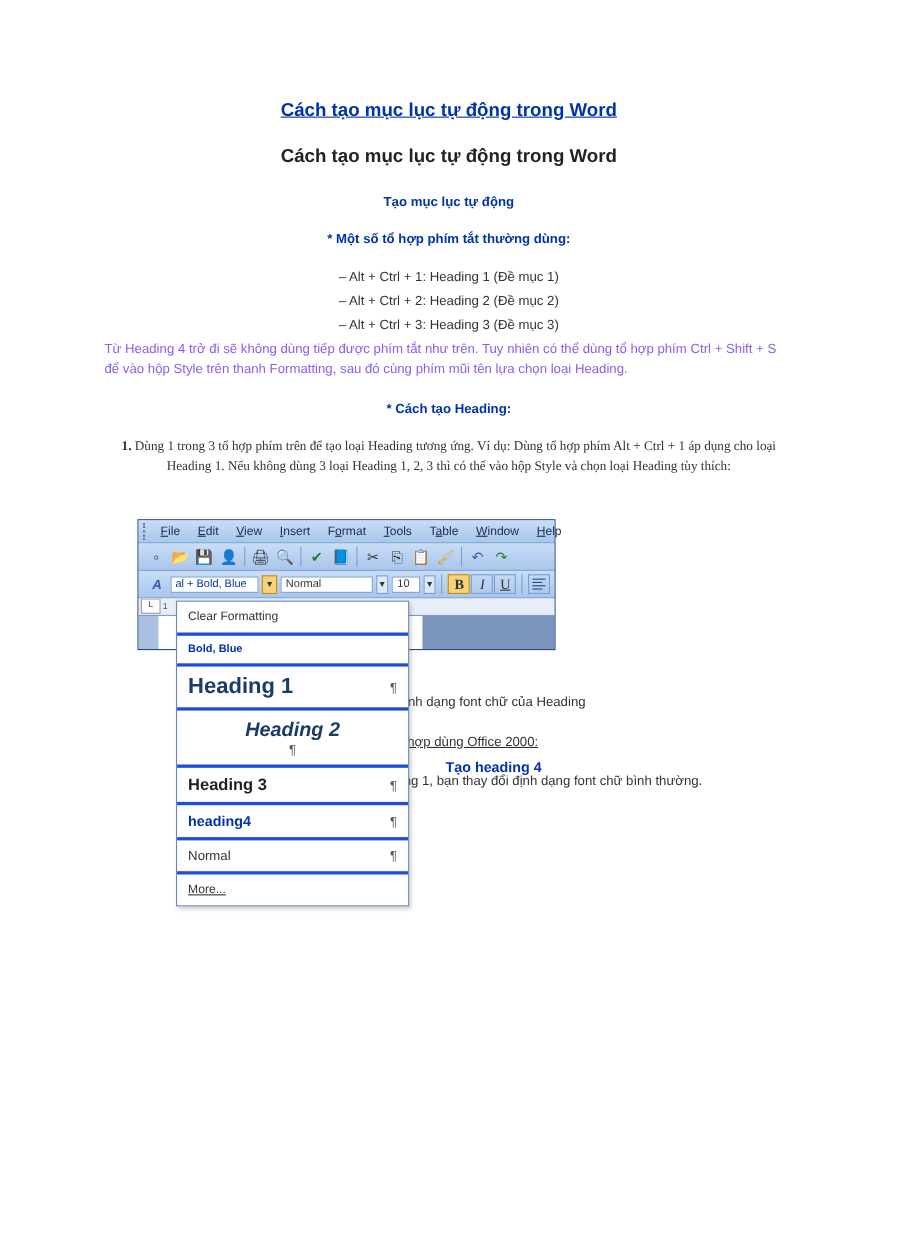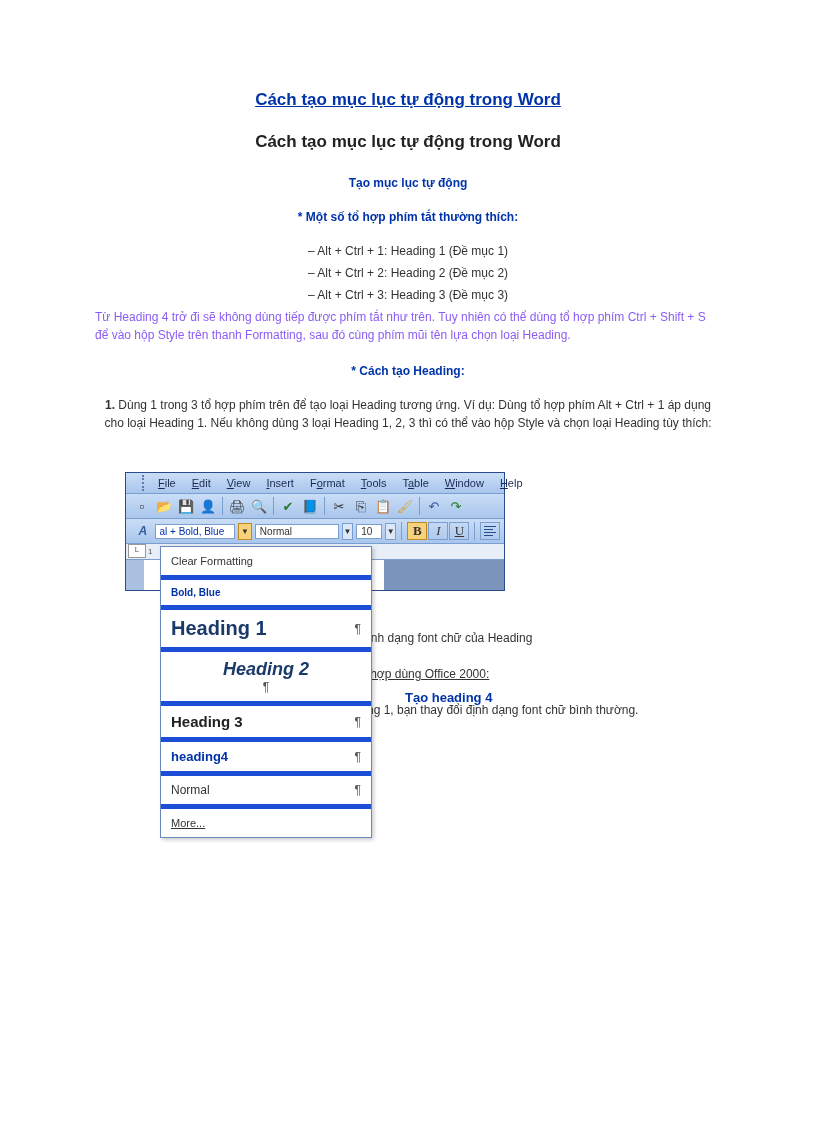--- a/index.html
+++ b/index.html
@@ -54,41 +54,42 @@
     color: #8b5cf6;
     line-height: 1.5;
     margin-bottom: 20px;
   }
   .numbered {
     text-align: center;
     font-size: 12px;
     color: #333;
     line-height: 1.5;
     margin-bottom: 40px;
+    font-family: Liberation Serif, serif;
   }
   .numbered .num { font-weight: bold; }
   .screenshot-wrap {
     position: relative;
     width: 400px;
     margin-left: 30px;
     margin-bottom: 40px;
   }
   
   .word-ui {
     width: 380px;
     border: 1px solid #2a4a8a;
     background: #bcd4f0;
     font-family: Tahoma, Verdana, sans-serif;
     font-size: 11px;
   }
   .menu-bar {
     display: flex;
     align-items: center;
     background: linear-gradient(#c9ddf6, #a9c6ec);
-    padding: 2px 16px;
+    padding: 2px 4px;
     border-bottom: 1px solid #7a9ed0;
   }
   .menu-bar .grip {
     width: 4px; height: 16px;
     border-left: 2px dotted #5a7ab0;
     margin-right: 6px;
   }
   .menu-bar span {
     padding: 2px 8px;
     color: #1a2a55;
@@ -211,21 +212,21 @@
     position: absolute;
     left: 35px;
     top: 74px;
     width: 212px;
     background: #fff;
     border: 1px solid #6a88c0;
     box-shadow: 2px 2px 4px rgba(0,0,0,0.2);
   }
   .style-dropdown .opt {
     padding: 7px 10px;
-    border-bottom: 5px solid #1d4ed8;
+    border-bottom: 3px solid #1d4ed8;
     display: flex;
     justify-content: space-between;
     align-items: center;
     font-family: Verdana, Arial, sans-serif;
   }
   .style-dropdown .opt.clear { color: #333; font-size: 11px; padding: 8px 10px; }
   .style-dropdown .opt.boldblue { color: #0033aa; font-weight: bold; font-size: 10px; }
   .style-dropdown .opt.h1 { color: #1a3a6a; font-weight: bold; font-size: 20px; font-family: Arial, sans-serif; }
   .style-dropdown .opt.h2 { color: #1a3a6a; font-weight: bold; font-style: italic; font-size: 18px; font-family: Arial, sans-serif; flex-direction: column; }
   .style-dropdown .opt.h3 { color: #222; font-weight: bold; font-size: 15px; font-family: Arial, sans-serif; }
@@ -261,21 +262,21 @@
   }
   .icon-glyph { font-size: 13px; line-height: 1; }
 </style>
 </head>
 <body>
 
 <div class="title-link">Cách tạo mục lục tự động trong Word</div>
 <div class="title-main">Cách tạo mục lục tự động trong Word</div>
 
 <div class="section-blue">Tạo mục lục tự động</div>
-<div class="section-blue2">* Một số tổ hợp phím tắt thường thích:</div>
+<div class="section-blue2">* Một số tổ hợp phím tắt thường dùng:</div>
 
 <div class="shortcuts">– Alt + Ctrl + 1: Heading 1 (Đề mục 1)</div>
 <div class="shortcuts">– Alt + Ctrl + 2: Heading 2 (Đề mục 2)</div>
 <div class="shortcuts">– Alt + Ctrl + 3: Heading 3 (Đề mục 3)</div>
 
 <div class="para">Từ Heading 4 trở đi sẽ không dùng tiếp được phím tắt như trên. Tuy nhiên có thể dùng tổ hợp phím Ctrl + Shift + S để vào hộp Style trên thanh Formatting, sau đó cùng phím mũi tên lựa chọn loại Heading.</div>
 
 <div class="section-blue2">* Cách tạo Heading:</div>
 
 <div class="numbered">

